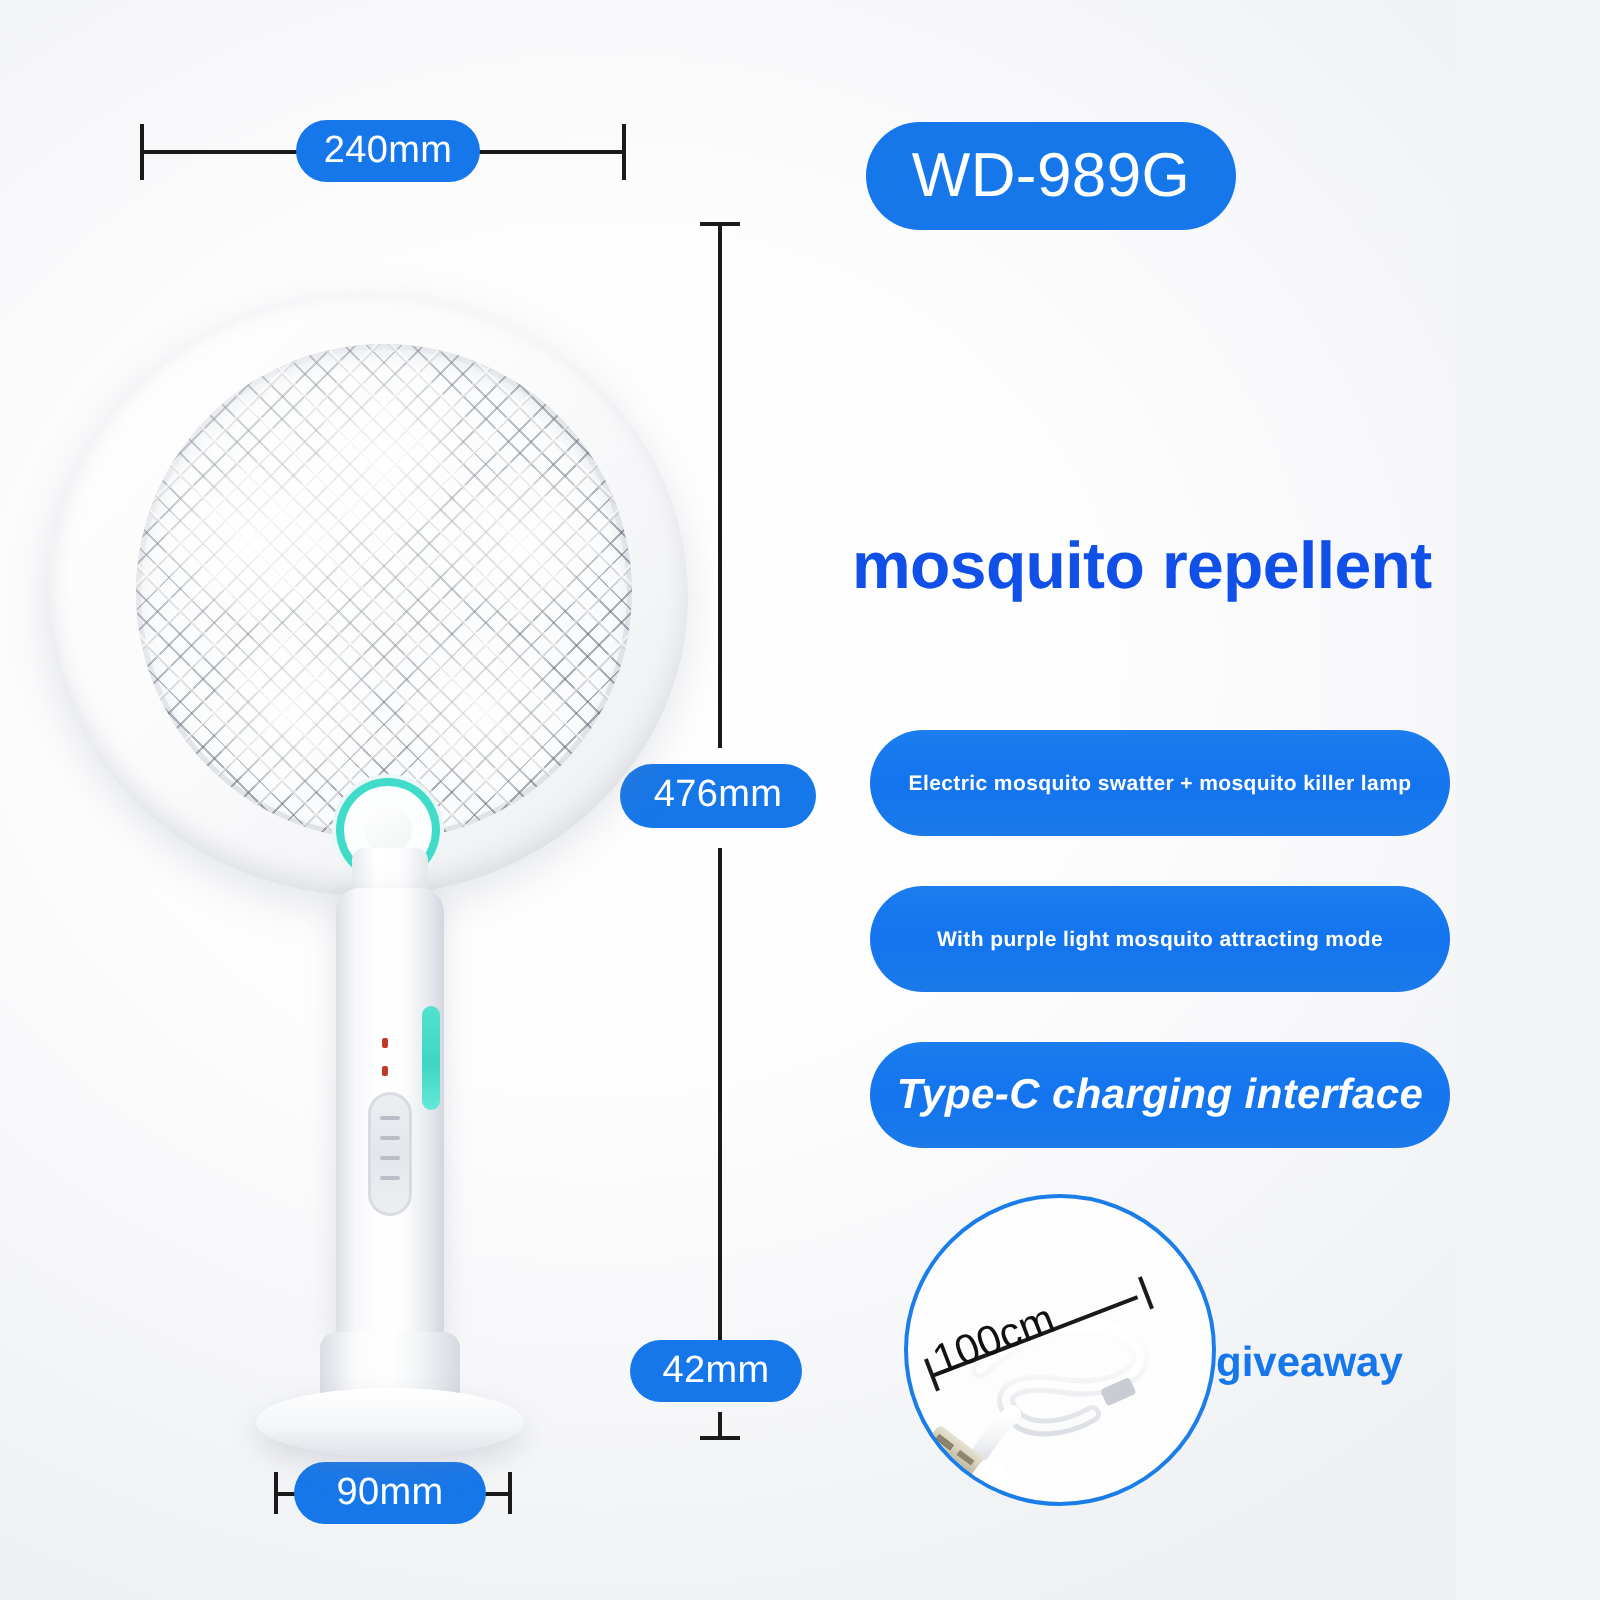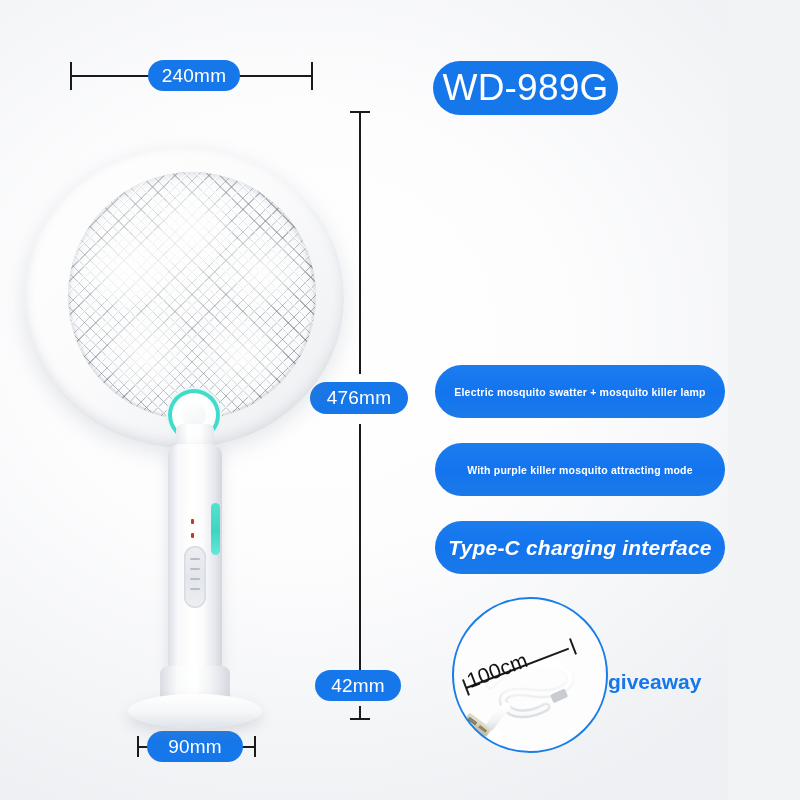--- a/index.html
+++ b/index.html
@@ -30,21 +30,21 @@
   
   .dim-line{position:absolute;background:#1a1a1a;}
   .dim-h{height:2px;}
   .dim-v{width:2px;}
   .tick-v{position:absolute;width:2px;height:28px;background:#1a1a1a;}
   .tick-h{position:absolute;height:2px;width:20px;background:#1a1a1a;}
 
   
   .sku-pill{
     left:433px;top:61px;width:185px;height:54px;
-    font-size:37px;font-weight:400;
+    font-size:31px;font-weight:400;
   }
   .sub-head{
     position:absolute;left:436px;top:166px;width:350px;
     color:#1169e0;font-size:23.5px;font-weight:700;
     letter-spacing:-.2px;white-space:nowrap;
   }
   .main-head{
     position:absolute;left:426px;top:264px;width:360px;
     color:#1050e8;font-size:33px;font-weight:700;
     letter-spacing:-.3px;white-space:nowrap;
@@ -226,23 +226,24 @@
         <i style="top:22px;"></i>
         <i style="top:32px;"></i>
         <i style="top:42px;"></i>
     </div>
     <div class="side-btn"></div>
     <div class="collar"></div>
     <div class="base"></div>
   </div>
 
   <div class="pill sku-pill">WD-989G</div>
+  <div class="main-head">mosquito repellent</div>
 
   <div class="pill feat feat-sm" id="feat1">Electric mosquito swatter + mosquito killer lamp</div>
-  <div class="pill feat feat-sm" id="feat2">With purple killer mosquito attracting mode</div>
+  <div class="pill feat feat-sm" id="feat2">With purple light mosquito attracting mode</div>
   <div class="pill feat feat-lg" id="feat3">Type-C charging interface</div>
 
   <div class="give-circle">
     <svg width="152" height="152" viewBox="0 0 152 152">
       <defs>
         <linearGradient id="cableg" x1="0" y1="0" x2="0" y2="1">
           <stop offset="0%" stop-color="#ffffff"></stop>
           <stop offset="55%" stop-color="#f3f4f6"></stop>
           <stop offset="100%" stop-color="#dcdfe4"></stop>
         </linearGradient>

